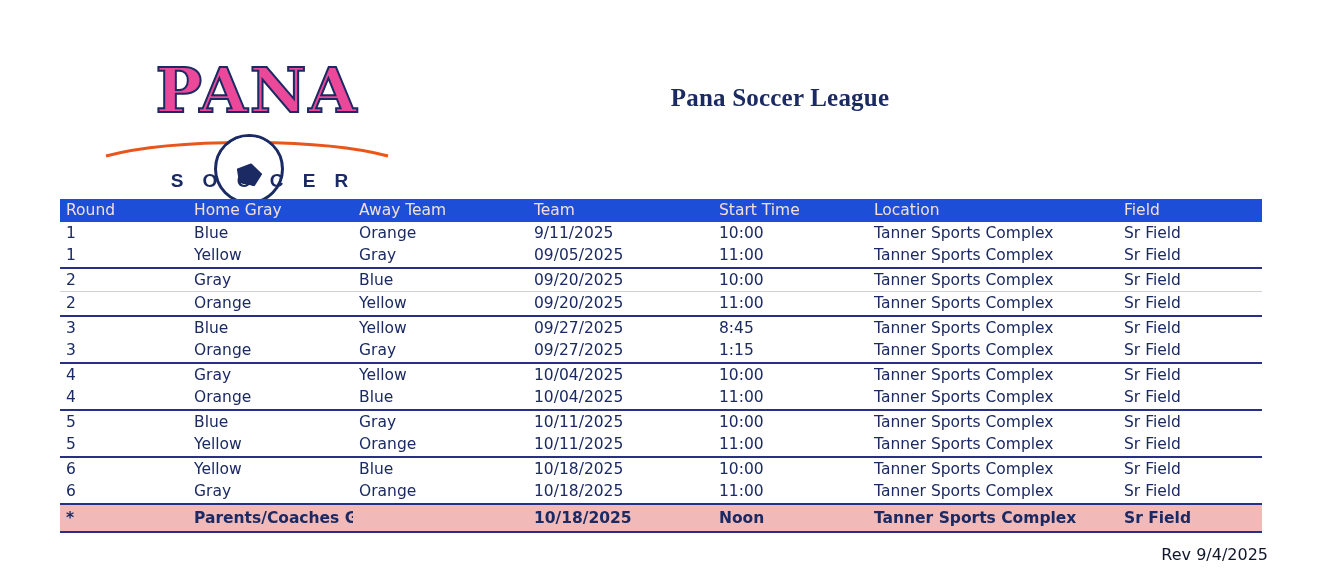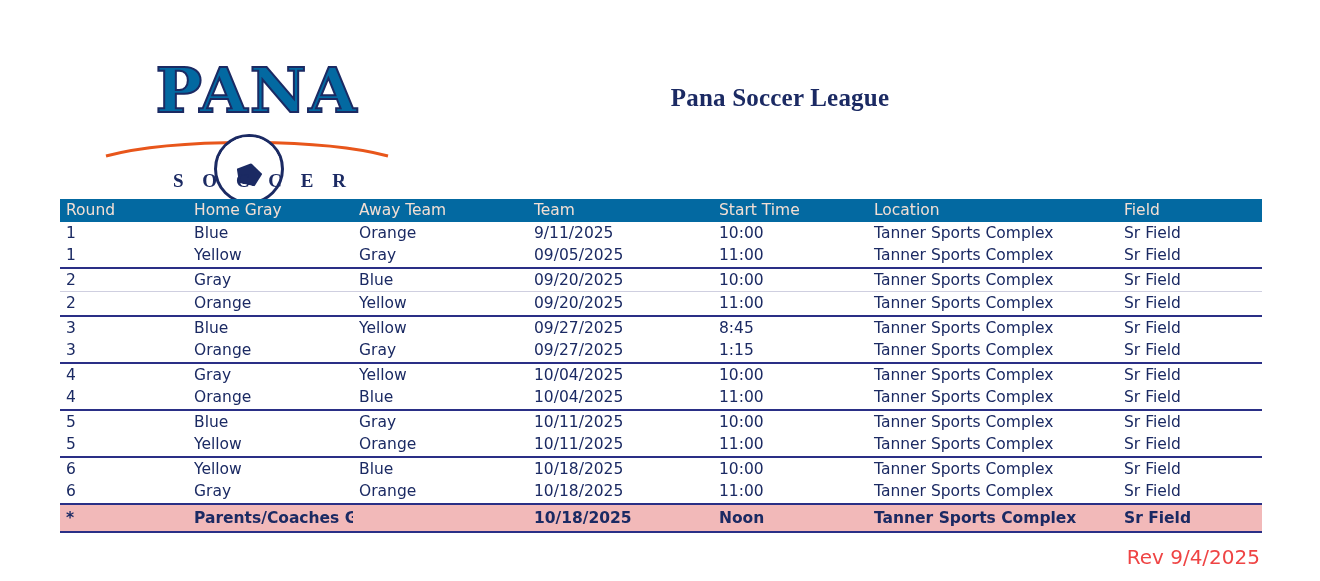--- a/index.html
+++ b/index.html
@@ -33,21 +33,21 @@
     left: 104px;
     top: 22px;
     width: 290px;
     height: 140px;
   }
   .logo-word {
     font-family: "DejaVu Serif", serif;
     font-weight: bold;
     font-size: 62px;
     letter-spacing: 2px;
-    color: #0369a1;
+    color: #ec4899;
     -webkit-text-stroke: 2px #1b2a63;
     text-align: center;
     line-height: 66px;
     margin-left: 16px;
   }
   .logo-swoosh {
     position: absolute;
     left: 0;
     top: 78px;
     width: 286px;
@@ -82,21 +82,21 @@
     width: 76px;
     height: 28px;
     background: #ffffff;
   }
   .logo-soccer {
     position: absolute;
     left: 16px;
     top: 112px;
     width: 286px;
     text-align: center;
-    font-family: Liberation Serif, serif;
+    font-family: Liberation Sans, sans-serif;
     font-weight: bold;
     font-size: 19px;
     letter-spacing: 7px;
     color: #1b2a63;
   }
 
   .title-block {
     position: absolute;
     left: 400px;
     top: 48px;
@@ -134,21 +134,21 @@
   table.schedule th,
   table.schedule td {
     padding: 0 0 0 6px;
     height: 22.5px;
     text-align: left;
     vertical-align: middle;
     white-space: nowrap;
     overflow: hidden;
   }
   thead th {
-    background: #0369a1;
+    background: #1d4ed8;
     color: #f3dfd4;
     font-weight: normal;
     font-size: 15.5px;
     height: 25px;
     margin-top: 37px;
   }
   tbody td {
     color: #1b2a63;
   }
   tr.sep-top td {
@@ -169,24 +169,24 @@
   col.c-round   { width: 128px; }
   col.c-home    { width: 165px; }
   col.c-away    { width: 175px; }
   col.c-date    { width: 185px; }
   col.c-time    { width: 155px; }
   col.c-loc     { width: 250px; }
   col.c-field   { width: 144px; }
 
   .rev {
     position: absolute;
-    right: 60px;
+    right: 52px;
     top: 545px;
-    font-size: 20px;
-    color: #ef4444;
+    font-size: 16px;
+    color: #0f172a;
   }
 </style>
 </head>
 <body>
 
 <div class="page">
 
   <div class="header">
 
     <div class="logo">

